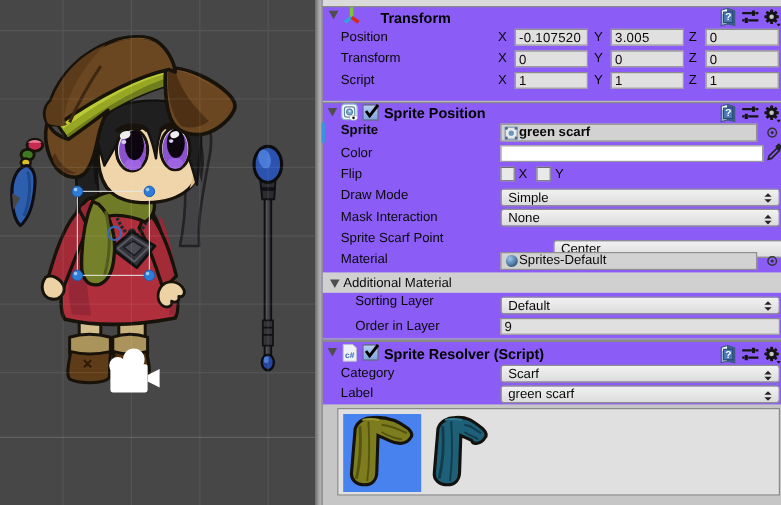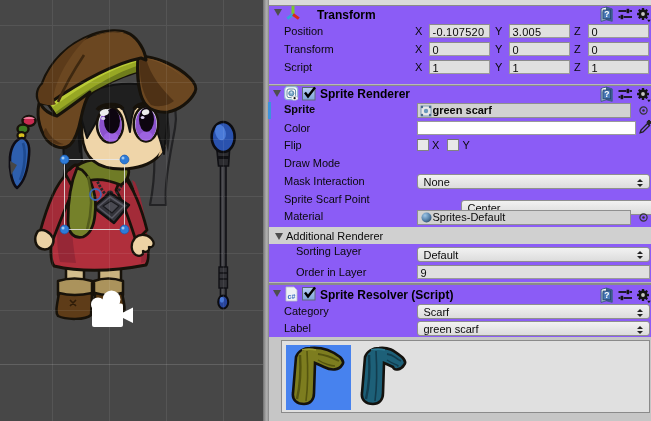--- a/index.html
+++ b/index.html
@@ -241,21 +241,21 @@
 <svg class="abs cbx" style="left:33px;top:86px" width="15" height="15" viewBox="0 0 15 15">
 <rect x="0.5" y="1.5" width="12.5" height="12.5" fill="url(#g1)" stroke="#5f6b7a" stroke-width="1"></rect>
 <defs>
         <linearGradient id="g1" x1="0" y1="0" x2="0" y2="1">
           <stop offset="0" stop-color="#b9cff2"></stop>
           <stop offset="1" stop-color="#7fa3da"></stop>
         </linearGradient>
       </defs>
 <path d="M3 6.5 L6 10.5 L13 1.5" fill="none" stroke="#000" stroke-width="2.4"></path>
 </svg>
-<div class="abs hdr" style="left:51px;top:87px;">Sprite Renderer</div>
+<div class="abs hdr" style="left:51px;top:87px;">Sprite Position</div>
 <svg class="abs" style="left:330px;top:86px" width="52" height="16" viewBox="0 0 52 16">
 <path d="M2 2.6 L7.3 1 L7.3 13.8 L2 15.4 Z" fill="#9db4cc" stroke="#39597e" stroke-width="0.9"></path>
 <path d="M7.3 1 L13.2 2.9 L13.2 15.3 L7.3 13.8 Z" fill="#3c6296" stroke="#39597e" stroke-width="0.9"></path>
 <path d="M2.9 2.8 L6.9 1.7 L6.9 4.5 L2.9 5.6 Z" fill="#fff"></path>
 <rect x="4" y="4" width="7.6" height="8.8" fill="#4a7ab8" stroke="#26436a" stroke-width="0.8"></rect>
 <text x="7.9" y="11" font-size="8.5" font-weight="bold" fill="#fff" text-anchor="middle" font-family="Liberation Sans">?</text>
 <g stroke="#141414" stroke-width="1.8">
 <line x1="19.5" y1="5" x2="27.5" y2="5"></line>
         <line x1="30.5" y1="5" x2="33" y2="5"></line>
 <line x1="19.5" y1="11" x2="21.5" y2="11"></line>
@@ -293,20 +293,24 @@
 <svg class="abs" style="left:370px;top:119.3px" width="13" height="15" viewBox="0 0 13 15">
 <path d="M1.2 13.8 L2 11 L8.5 4.5 L10.5 6.5 L4 13 Z" fill="none" stroke="#222" stroke-width="1.4"></path>
 <path d="M7.8 3 L10 1 L12.4 3.4 L10.4 5.6 Z" fill="#222" stroke="#222"></path>
 </svg>
 <div class="lbl" style="top:138.7px;">Flip</div>
 <div class="scb" style="left:147.5px;top:139.2px;"></div>
 <div class="abs" style="left:163px;top:139.2px;">X</div>
 <div class="scb" style="left:178px;top:139.2px;"></div>
 <div class="abs" style="left:193.5px;top:139.2px;">Y</div>
 <div class="lbl" style="left:15px;top:157.3px;">Draw Mode</div>
+<div class="drop" style="left:147.5px;top:156.8px;width:233px;">Simple<span class="darr">
+        <b class="u"></b>
+        <b class="d"></b>
+      </span></div>
 <div class="lbl" style="left:15px;top:174.9px;">Mask Interaction</div>
 <div class="drop" style="left:147.5px;top:174.4px;width:233px;">None<span class="darr">
         <b class="u"></b>
         <b class="d"></b>
       </span></div>
 <div class="lbl" style="left:15px;top:192.9px;">Sprite Scarf Point</div>
 <div class="drop" style="left:147.5px;top:200px;width:233px;margin-left:44px;">Center<span class="darr">
         <b class="u"></b>
         <b class="d"></b>
       </span></div>
@@ -322,21 +326,21 @@
         </defs>
 <circle cx="5.5" cy="5.5" r="5" fill="url(#sph)"></circle>
       </svg>
 <span style="margin-left:13px;">Sprites-Default</span></div>
 <svg class="picker" style="left:369px;top:211.5px;" viewBox="0 0 11 11">
 <circle cx="5.5" cy="5.5" r="3.6" fill="none" stroke="#333" stroke-width="1.2"></circle>
 <circle cx="5.5" cy="5.5" r="1.3" fill="#333"></circle>
     </svg>
 <div class="abs" style="left:0;top:227px;width:382px;height:17px;background:#d0d0d0;"></div>
 <div class="fold" style="left:6px;top:233px;"></div>
-<div class="abs" style="left:17px;top:230px;">Additional Renderer</div>
+<div class="abs" style="left:17px;top:230px;">Additional Material</div>
 <div class="lbl" style="left:27px;top:245px;">Sorting Layer</div>
 <div class="drop" style="left:147.5px;top:246.6px;width:233px;">Default<span class="darr">
         <b class="u"></b>
         <b class="d"></b>
       </span></div>
 <div class="lbl" style="left:27px;top:265.9px;">Order in Layer</div>
 <div class="tfield" style="left:147.5px;top:265.4px;width:233px;">9</div>
 <div class="abs" style="left:0;top:282px;width:382px;height:1px;background:#b8b8b8;"></div>
 <div class="abs" style="left:0;top:283px;width:382px;height:1.5px;background:#8a8a8a;"></div>
 <div class="fold" style="left:4px;top:290px;"></div>

